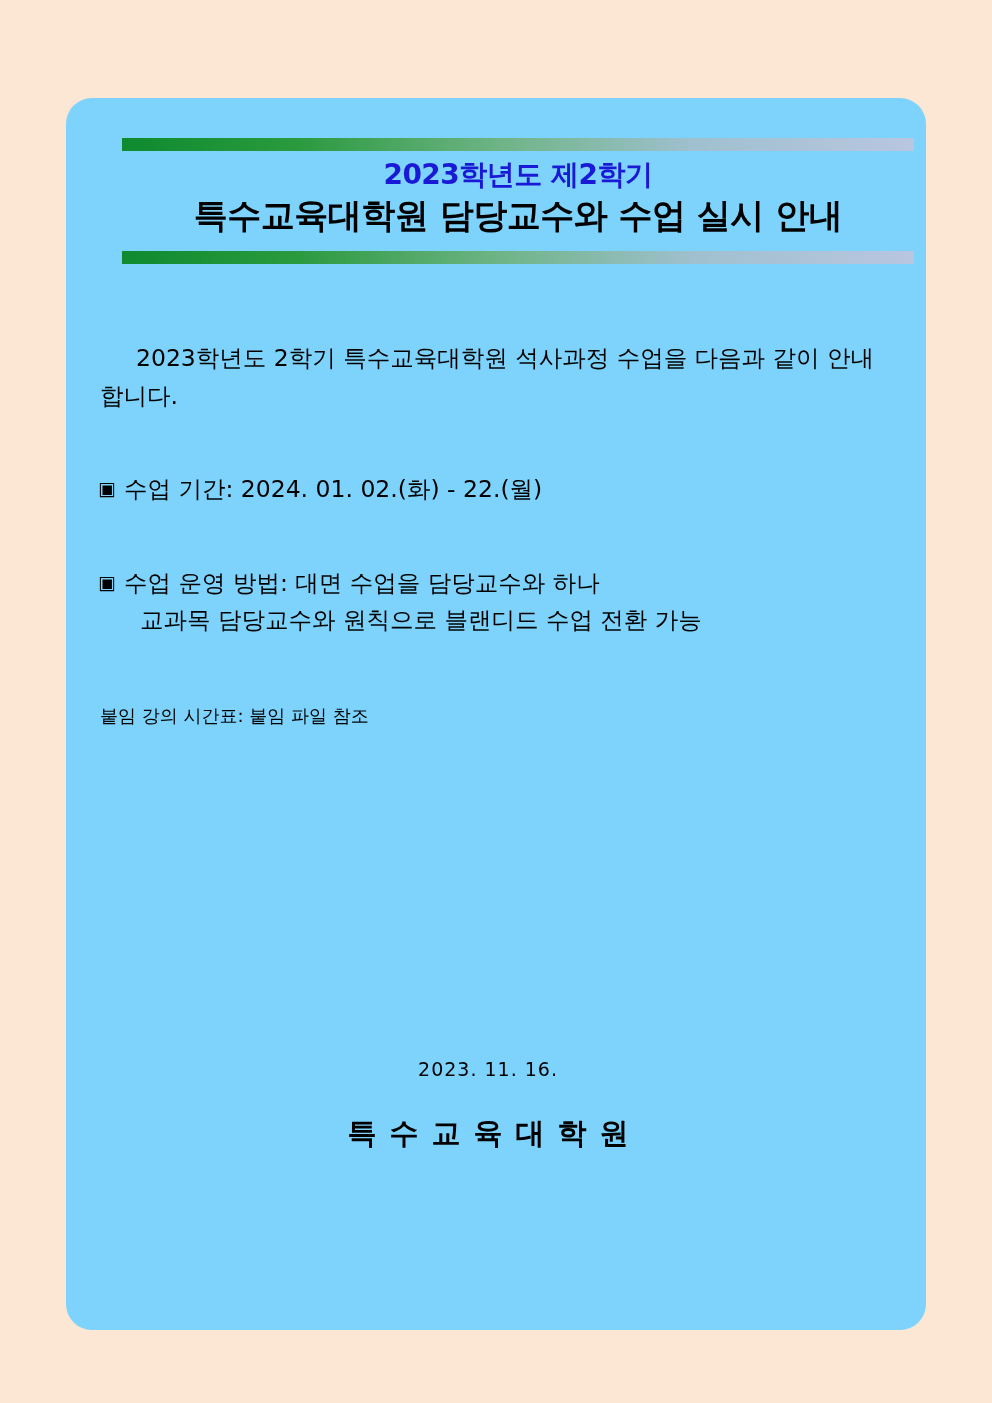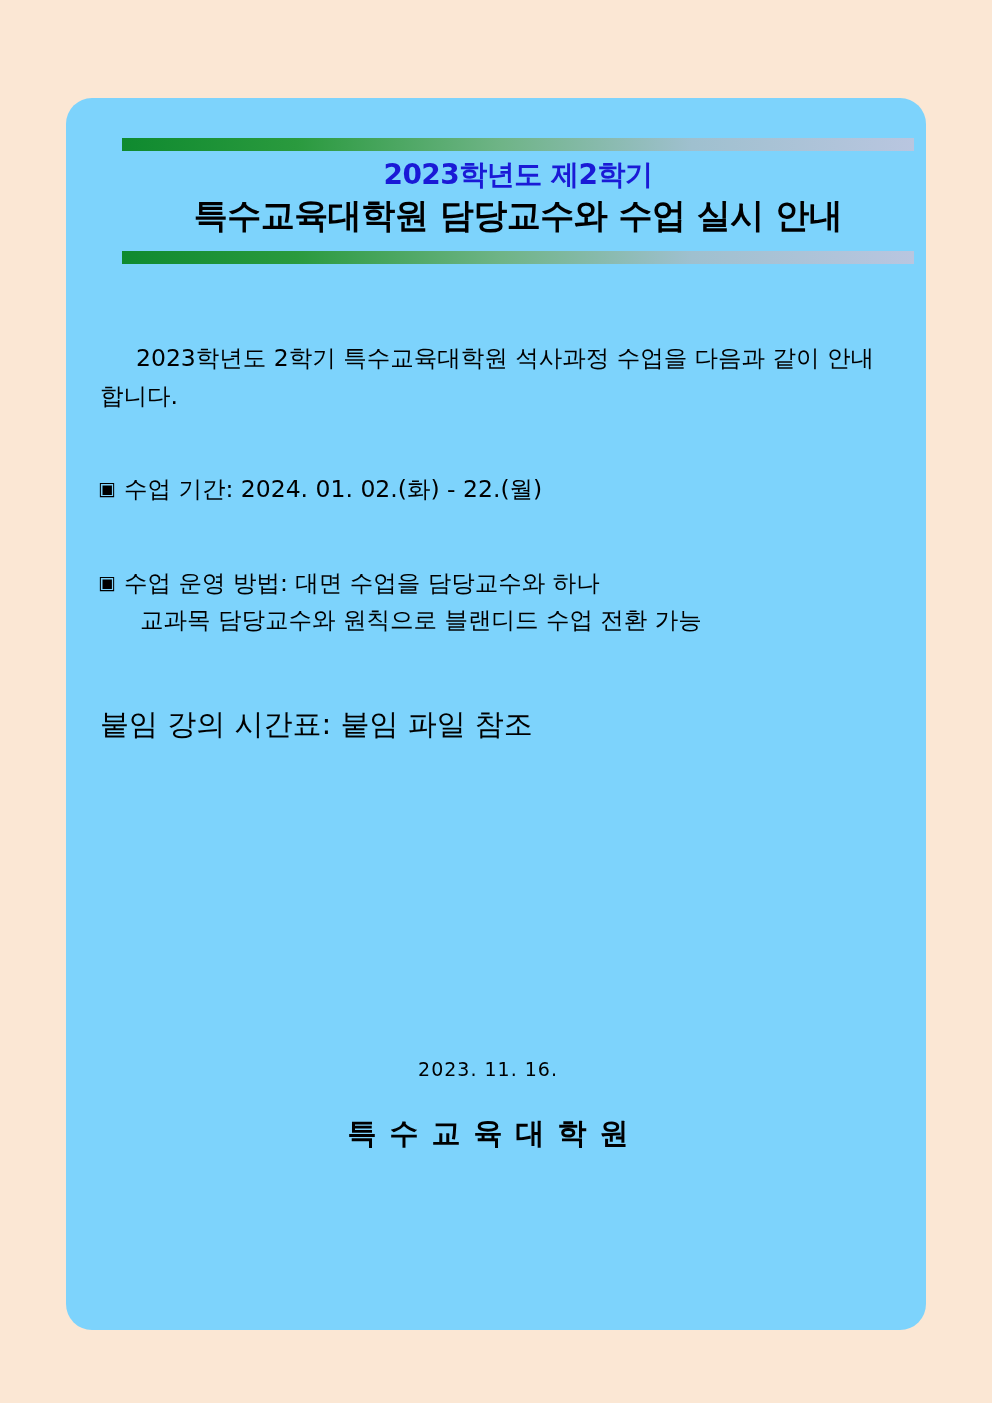--- a/index.html
+++ b/index.html
@@ -85,21 +85,21 @@
     vertical-align: 2px;
     margin-right: 8px;
   }
   .bullet-block .sub {
     display: block;
     padding-left: 42px;
   }
   .attach {
     margin-top: 62px;
     padding-left: 10px;
-    font-size: 29px;
+    font-size: 18px;
   }
   .footer {
     position: absolute;
     left: 0;
     right: 16px;
     top: 960px;
     text-align: center;
   }
   .date {
     font-size: 19px;

